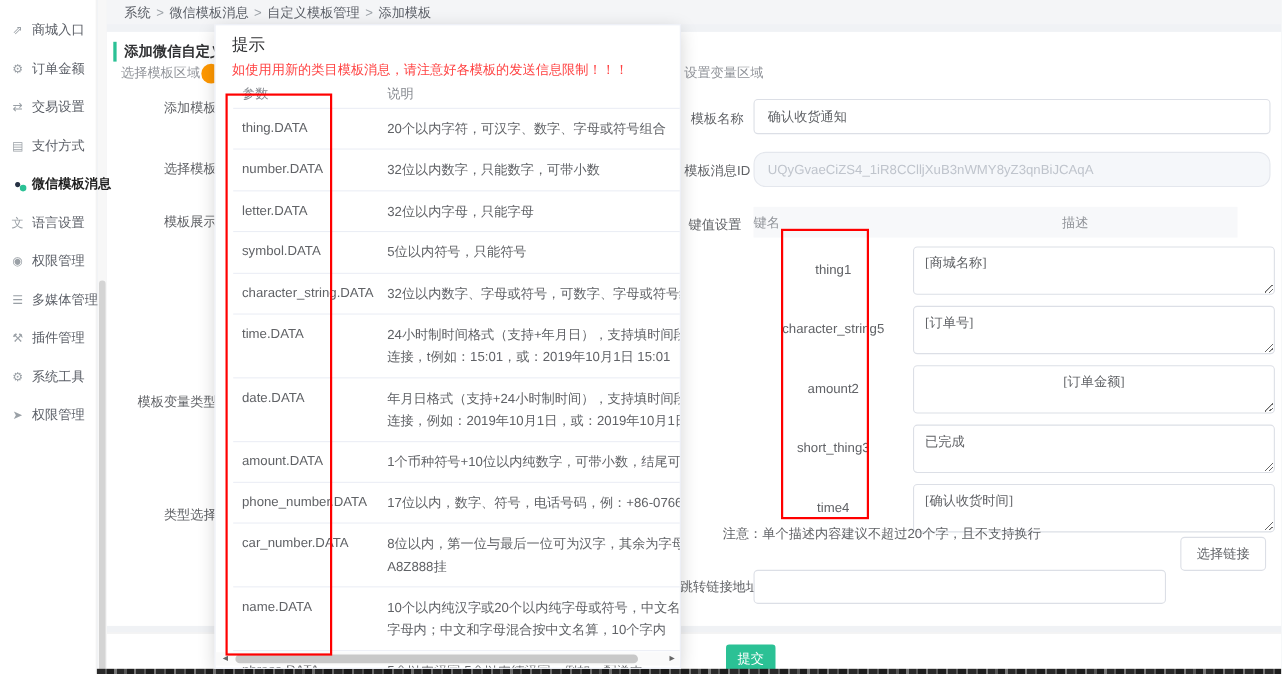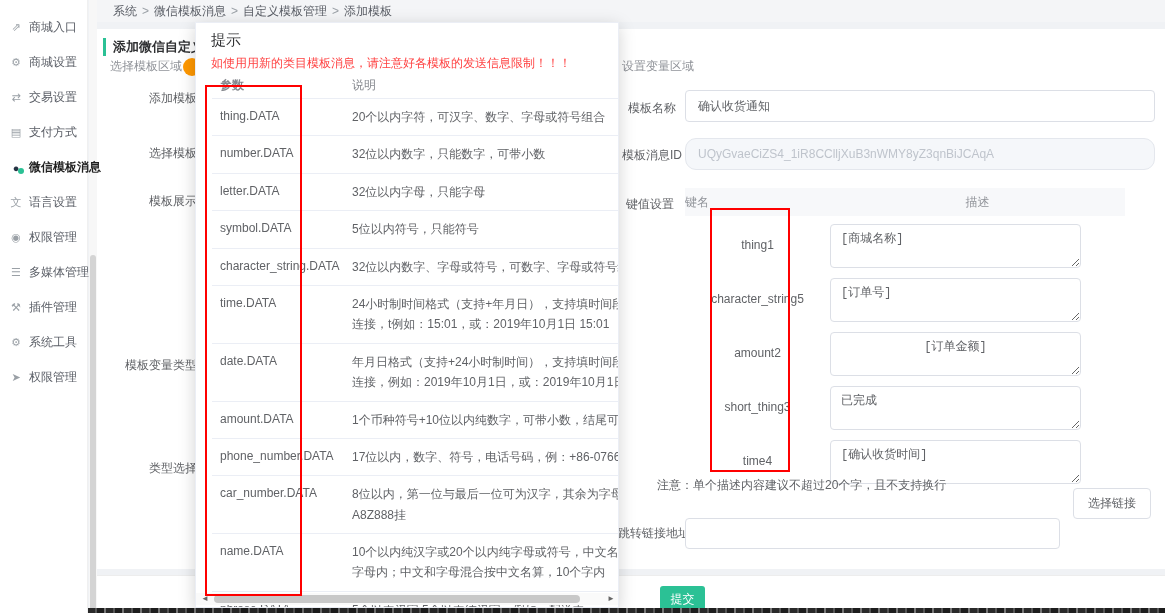--- a/index.html
+++ b/index.html
@@ -36,21 +36,21 @@
   .r-label.ra { text-align:right; width:60px; }
 
   .txt-input { position:absolute; height:32px; border:1px solid #dcdfe6; border-radius:4px; padding:0 12px; font-size:12px; color:#606266; background:#fff; outline:none; font-family:inherit; z-index:1; }
   .txt-input:disabled { background:#f5f7fa; color:#bfc4cc; border-color:#e4e7ed;border-radius:11px; }
 
   .kv-header { position:absolute; left:685px; top:188px; width:440px; height:28px; background:#f7f8fa; display:flex; align-items:center; font-size:12px; color:#909399; z-index:1; }
   .kv-header .h1 { width:145px; text-align:left; }
   .kv-header .h2 { flex:1; text-align:center; }
 
   .kv-key { position:absolute; left:690px; width:135px; text-align:center; font-size:12px; color:#606266; z-index:1; }
-  .kv-desc { position:absolute; left:830px; width:251px; height:44px; border:1px solid #dcdfe6; border-radius:4px; font-size:12px; color:#606266; padding:6px 10px; resize:both; font-family:Liberation Mono, monospace; outline:none; z-index:1; line-height:1.4; }
+  .kv-desc { position:absolute; left:830px; width:329px; height:44px; border:1px solid #dcdfe6; border-radius:4px; font-size:12px; color:#606266; padding:6px 10px; resize:both; font-family:Liberation Serif, serif; outline:none; z-index:1; line-height:1.4; }
 
   .note-text { position:absolute; left:657px; top:477px; font-size:12px; color:#606266; z-index:1; }
 
   .link-btn { position:absolute; left:1073px; top:488px; width:78px; height:31px; border:1px solid #dcdfe6; border-radius:4px; background:#fff; color:#606266; font-size:12px; cursor:pointer; z-index:1; font-family:inherit; }
 
   
   .footer-bar { position:absolute; left:97px; right:0; top:575px; height:38px; background:#fff; border-top:1px solid #ededed; z-index:1; }
   .submit-btn { position:absolute; left:660px; top:586px; width:45px; height:26px; background:#2bc195; color:#fff; border:none; border-radius:3px; font-size:12px; cursor:pointer; z-index:1; font-family:inherit; }
 
   
@@ -62,21 +62,21 @@
   .red-box.left { left:205px; top:85px; width:97px; height:511px; }
   .red-box.right { left:710px; top:208px; width:80px; height:264px; z-index:2; }
 
   
   .modal { position:absolute; left:195px; top:22px; width:424px; height:586px; background:#fff; z-index:10;
     box-shadow:0 4px 16px rgba(0,0,0,.18); border:1px solid #ebeef5; overflow:hidden; }
   .m-title { position:absolute; left:15px; top:8px; font-size:15px; color:#303133; }
   .m-warning { position:absolute; left:15px; top:32px; font-size:12px; color:#ff4242; white-space:nowrap; }
   .m-table { position:absolute; left:16px; top:50px; width:560px; }
   .m-thead { display:flex; height:26px; align-items:center; border-bottom:1px solid #ebeef5; color:#86898f; font-size:12px; }
-  .m-thead .c1 { width:128px; padding-left:8px;font-weight:bold; }
+  .m-thead .c1 { width:128px; padding-left:8px; }
   .m-thead .c2 { flex:1; padding-left:12px; }
   .m-row { display:flex; border-bottom:1px solid #ebeef5; padding:8px 0; }
   .m-param { width:128px; padding-left:8px; font-size:12px; color:#606266; word-break:break-all; line-height:1.6; }
   .m-desc { flex:1; padding-left:12px; font-size:12px; color:#606266; line-height:1.7; }
   .h-scrollbar { position:absolute; left:0; bottom:2px; width:424px; height:12px; background:#fafafa; z-index:11; }
   .h-scrollbar .arrow { position:absolute; top:1px; font-size:8px; color:#666; }
   .h-scrollbar .arrow.l { left:5px; } .h-scrollbar .arrow.r { right:5px; }
   .h-scrollbar .h-thumb { position:absolute; left:18px; top:2px; width:366px; height:8px; background:#c8c8c8; border-radius:4px; }
 </style>
 </head>
@@ -84,21 +84,21 @@
 
 <div class="stage">
 
   <aside class="sidebar">
     <div class="sb-item">
       <span class="ico">⇗</span>
       <span>商城入口</span>
     </div>
     <div class="sb-item">
       <span class="ico">⚙</span>
-      <span>商城设置</span>
+      <span>订单金额</span>
     </div>
     <div class="sb-item">
       <span class="ico">⇄</span>
       <span>交易设置</span>
     </div>
     <div class="sb-item">
       <span class="ico">▤</span>
       <span>支付方式</span>
     </div>
     <div class="sb-item active">

